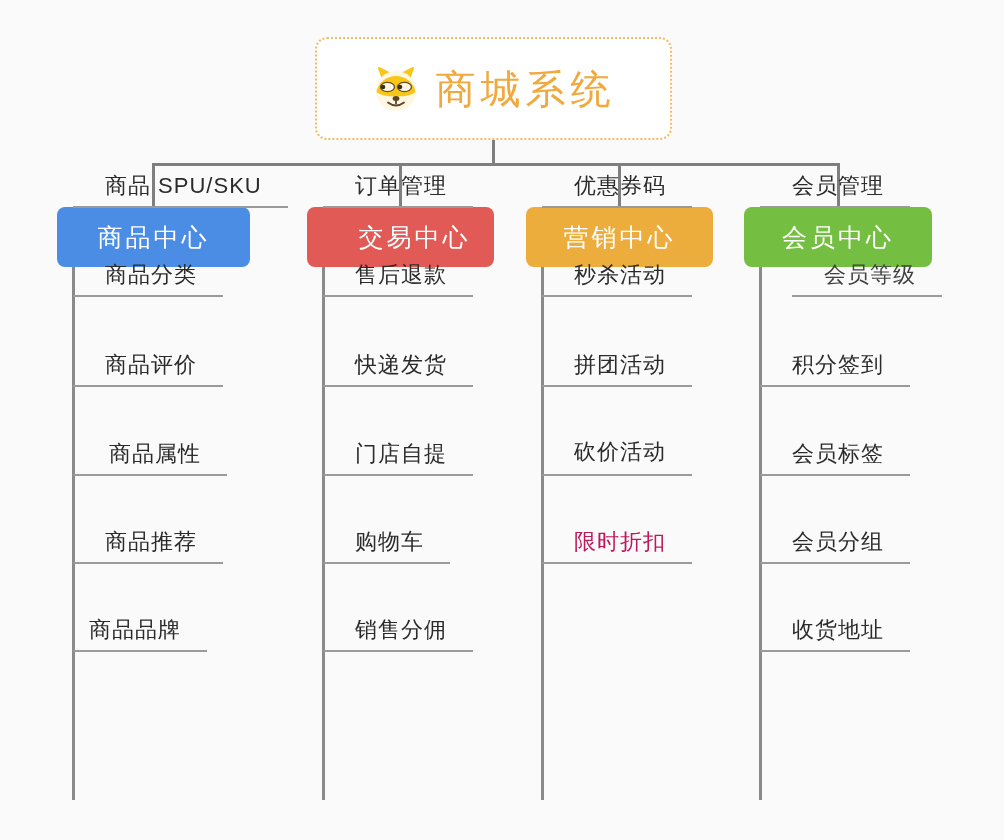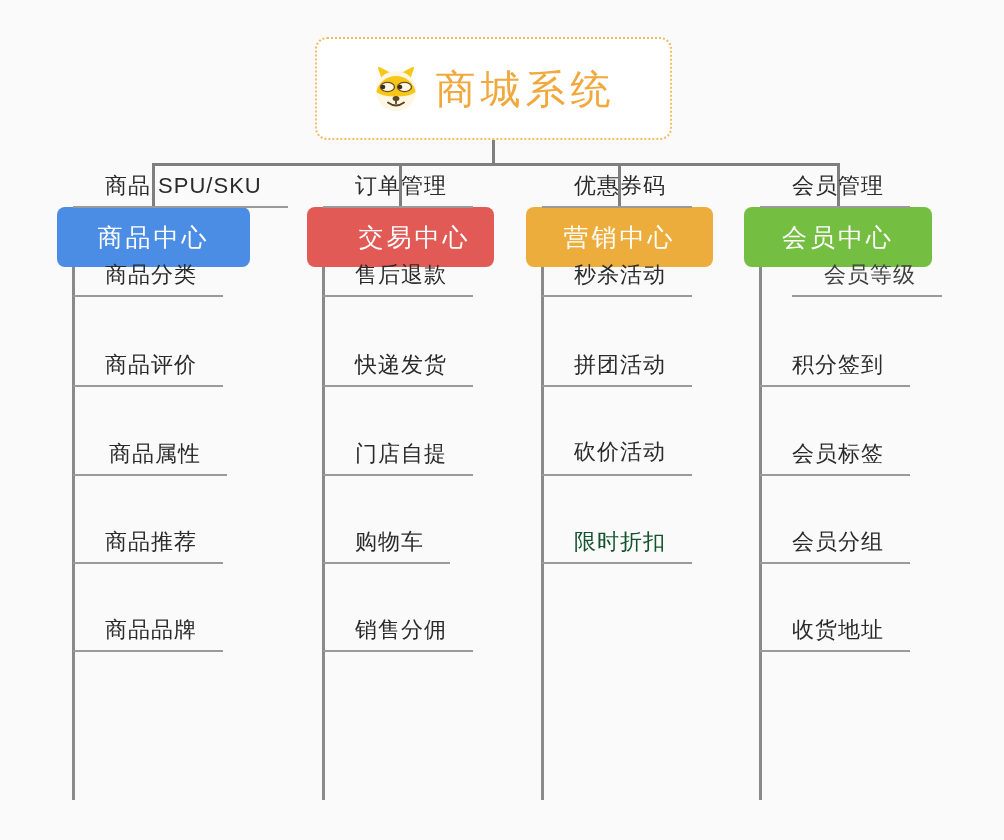--- a/index.html
+++ b/index.html
@@ -56,38 +56,38 @@
   <div class="cline" style="left:152px;top:163px;width:687px;height:3px"></div>
 
 <div class="drop" style="left: 152px;"></div>
     <div class="branch-topic" style="left: 57px; width: 193px; background: rgb(75, 141, 228); text-align: center;">商品中心</div>
     <div class="trunk" style="left: 71.5px;"></div>
     <div class="leaf" style="left: 73px; bottom: 484px; border-bottom-color: rgb(154, 154, 154); color: rgb(43, 43, 43);">商品 SPU/SKU</div>
     <div class="leaf" style="left: 73px; bottom: 395px; border-bottom-color: rgb(154, 154, 154); color: rgb(43, 43, 43);">商品分类</div>
     <div class="leaf" style="left: 73px; bottom: 305px; border-bottom-color: rgb(154, 154, 154); color: rgb(43, 43, 43);">商品评价</div>
     <div class="leaf" style="left: 73px; bottom: 216px; border-bottom-color: rgb(154, 154, 154); color: rgb(43, 43, 43); padding-left: 36px;">商品属性</div>
     <div class="leaf" style="left: 73px; bottom: 128px; border-bottom-color: rgb(154, 154, 154); color: rgb(43, 43, 43);">商品推荐</div>
-    <div class="leaf" style="left: 73px; bottom: 40px; border-bottom-color: rgb(154, 154, 154); color: rgb(43, 43, 43);">商品品牌</div>
+    <div class="leaf" style="left: 73px; bottom: 40px; border-bottom-color: rgb(154, 154, 154); color: rgb(43, 43, 43); padding-left: 16px;">商品品牌</div>
     <div class="drop" style="left: 399px;"></div>
     <div class="branch-topic" style="left: 307px; width: 187px; background: rgb(226, 90, 85); padding-left: 28px;">交易中心</div>
     <div class="trunk" style="left: 321.5px;"></div>
     <div class="leaf" style="left: 323px; bottom: 484px; border-bottom-color: rgb(154, 154, 154); color: rgb(43, 43, 43);">订单管理</div>
     <div class="leaf" style="left: 323px; bottom: 395px; border-bottom-color: rgb(154, 154, 154); color: rgb(43, 43, 43);">售后退款</div>
     <div class="leaf" style="left: 323px; bottom: 305px; border-bottom-color: rgb(154, 154, 154); color: rgb(43, 43, 43);">快递发货</div>
     <div class="leaf" style="left: 323px; bottom: 216px; border-bottom-color: rgb(154, 154, 154); color: rgb(43, 43, 43);">门店自提</div>
     <div class="leaf" style="left: 323px; bottom: 128px; border-bottom-color: rgb(154, 154, 154); color: rgb(43, 43, 43);">购物车</div>
     <div class="leaf" style="left: 323px; bottom: 40px; border-bottom-color: rgb(154, 154, 154); color: rgb(43, 43, 43);">销售分佣</div>
     <div class="drop" style="left: 618px;"></div>
     <div class="branch-topic" style="left: 526px; width: 187px; background: rgb(237, 173, 61);">营销中心</div>
     <div class="trunk" style="left: 540.5px;"></div>
     <div class="leaf" style="left: 542px; bottom: 484px; border-bottom-color: rgb(154, 154, 154); color: rgb(43, 43, 43);">优惠券码</div>
     <div class="leaf" style="left: 542px; bottom: 395px; border-bottom-color: rgb(154, 154, 154); color: rgb(43, 43, 43);">秒杀活动</div>
     <div class="leaf" style="left: 542px; bottom: 305px; border-bottom-color: rgb(154, 154, 154); color: rgb(43, 43, 43);">拼团活动</div>
     <div class="leaf" style="left: 542px; bottom: 216px; border-bottom-color: rgb(154, 154, 154); color: rgb(43, 43, 43); font-family: Liberation Mono, monospace;">砍价活动</div>
-    <div class="leaf" style="left: 542px; bottom: 128px; border-bottom-color: rgb(154, 154, 154); color: #14532d;">限时折扣</div>
+    <div class="leaf" style="left: 542px; bottom: 128px; border-bottom-color: rgb(154, 154, 154); color: #be185d;">限时折扣</div>
     <div class="drop" style="left: 836.5px;"></div>
     <div class="branch-topic" style="left: 744px; width: 188px; background: rgb(116, 190, 65);">会员中心</div>
     <div class="trunk" style="left: 758.5px;"></div>
     <div class="leaf" style="left: 760px; bottom: 484px; border-bottom-color: rgb(154, 154, 154); color: rgb(43, 43, 43);">会员管理</div>
     <div class="leaf" style="left: 760px; bottom: 395px; border-bottom-color: rgb(154, 154, 154); color: #404040; margin-left: 32px;">会员等级</div>
     <div class="leaf" style="left: 760px; bottom: 305px; border-bottom-color: rgb(154, 154, 154); color: rgb(43, 43, 43);">积分签到</div>
     <div class="leaf" style="left: 760px; bottom: 216px; border-bottom-color: rgb(154, 154, 154); color: rgb(43, 43, 43);">会员标签</div>
     <div class="leaf" style="left: 760px; bottom: 128px; border-bottom-color: rgb(154, 154, 154); color: rgb(43, 43, 43);">会员分组</div>
     <div class="leaf" style="left: 760px; bottom: 40px; border-bottom-color: rgb(154, 154, 154); color: rgb(43, 43, 43);">收货地址</div>
   </div>

